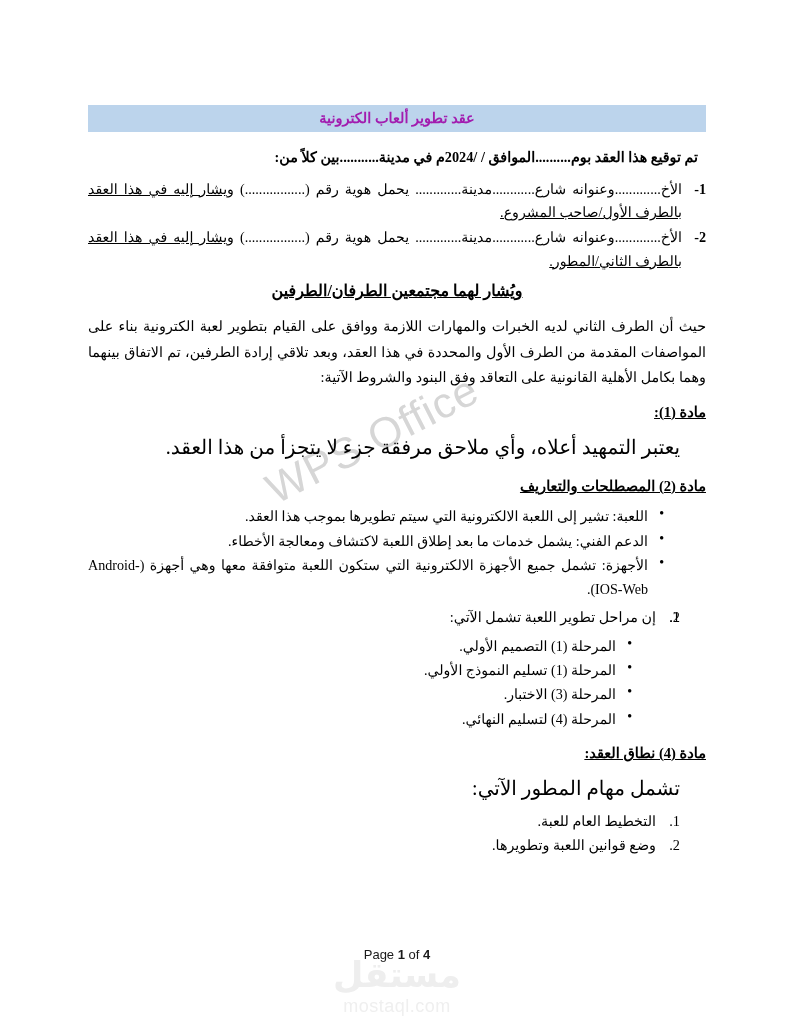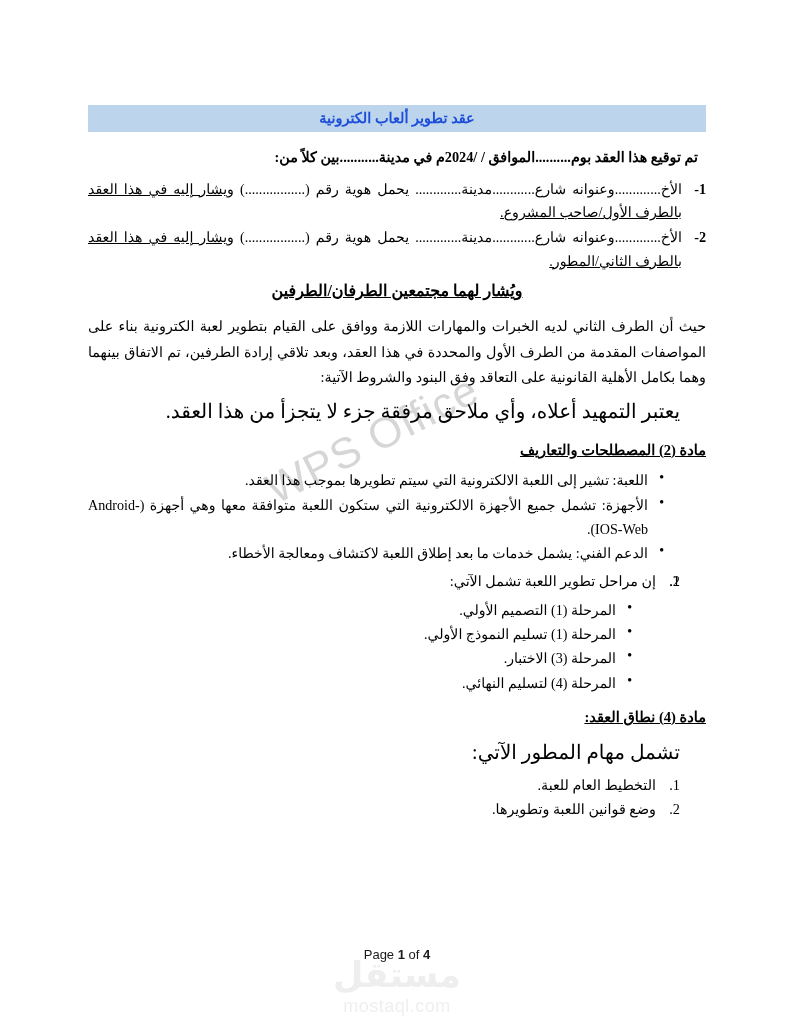--- a/index.html
+++ b/index.html
@@ -78,21 +78,21 @@
   .title-band {
     background: #bcd4ec;
     padding: 4px 10px 5px 10px;
     text-align: center;
     margin-bottom: 14px;
   }
   .title-band .title-text {
     font-family: "Liberation Serif", "DejaVu Serif", serif;
     font-size: 14.5px;
     font-weight: 700;
-    color: #1d4ed8;
+    color: #a21caf;
     letter-spacing: 0.2px;
   }
 
   .intro-line {
     font-weight: 700;
     font-size: 14.3px;
     text-align: right;
     margin: 0 8px 9px 0;
     line-height: 1.6;
   }
@@ -252,27 +252,28 @@
       </li>
       <li>
         <span class="num">-2</span><span>الأخ.............وعنوانه شارع............مدينة............. يحمل هوية رقم (.................) </span><span class="u">ويشار إليه في هذا العقد بالطرف الثاني/المطور.</span>
       </li>
     </ol>
 
     <p class="center-bold-underline">ويُشار لهما مجتمعين الطرفان/الطرفين</p>
 
     <p class="body-para">حيث أن الطرف الثاني لديه الخبرات والمهارات اللازمة ووافق على القيام بتطوير لعبة الكترونية بناء على المواصفات المقدمة من الطرف الأول والمحددة في هذا العقد، وبعد تلاقي إرادة الطرفين، تم الاتفاق بينهما وهما بكامل الأهلية القانونية على التعاقد وفق البنود والشروط الآتية:</p>
 
+    <p class="section-head">مادة (1):</p>
     <p class="indent-para">يعتبر التمهيد أعلاه، وأي ملاحق مرفقة جزء لا يتجزأ من هذا العقد.</p>
 
     <p class="section-head">مادة (2) المصطلحات والتعاريف</p>
     <ul class="bullets">
       <li>اللعبة: تشير إلى اللعبة الالكترونية التي سيتم تطويرها بموجب هذا العقد.</li>
+      <li>الدعم الفني: يشمل خدمات ما بعد إطلاق اللعبة لاكتشاف ومعالجة الأخطاء.</li>
       <li>الأجهزة: تشمل جميع الأجهزة الالكترونية التي ستكون اللعبة متوافقة معها وهي أجهزة (Android-IOS-Web).</li>
-      <li>الدعم الفني: يشمل خدمات ما بعد إطلاق اللعبة لاكتشاف ومعالجة الأخطاء.</li>
     </ul>
 
     <ol class="decimals">
       <li>
         <span class="num">.1</span>
       </li>
       <li>
         <span class="num">.2</span><span>إن مراحل تطوير اللعبة تشمل الآتي:</span>
       </li>
     </ol>

